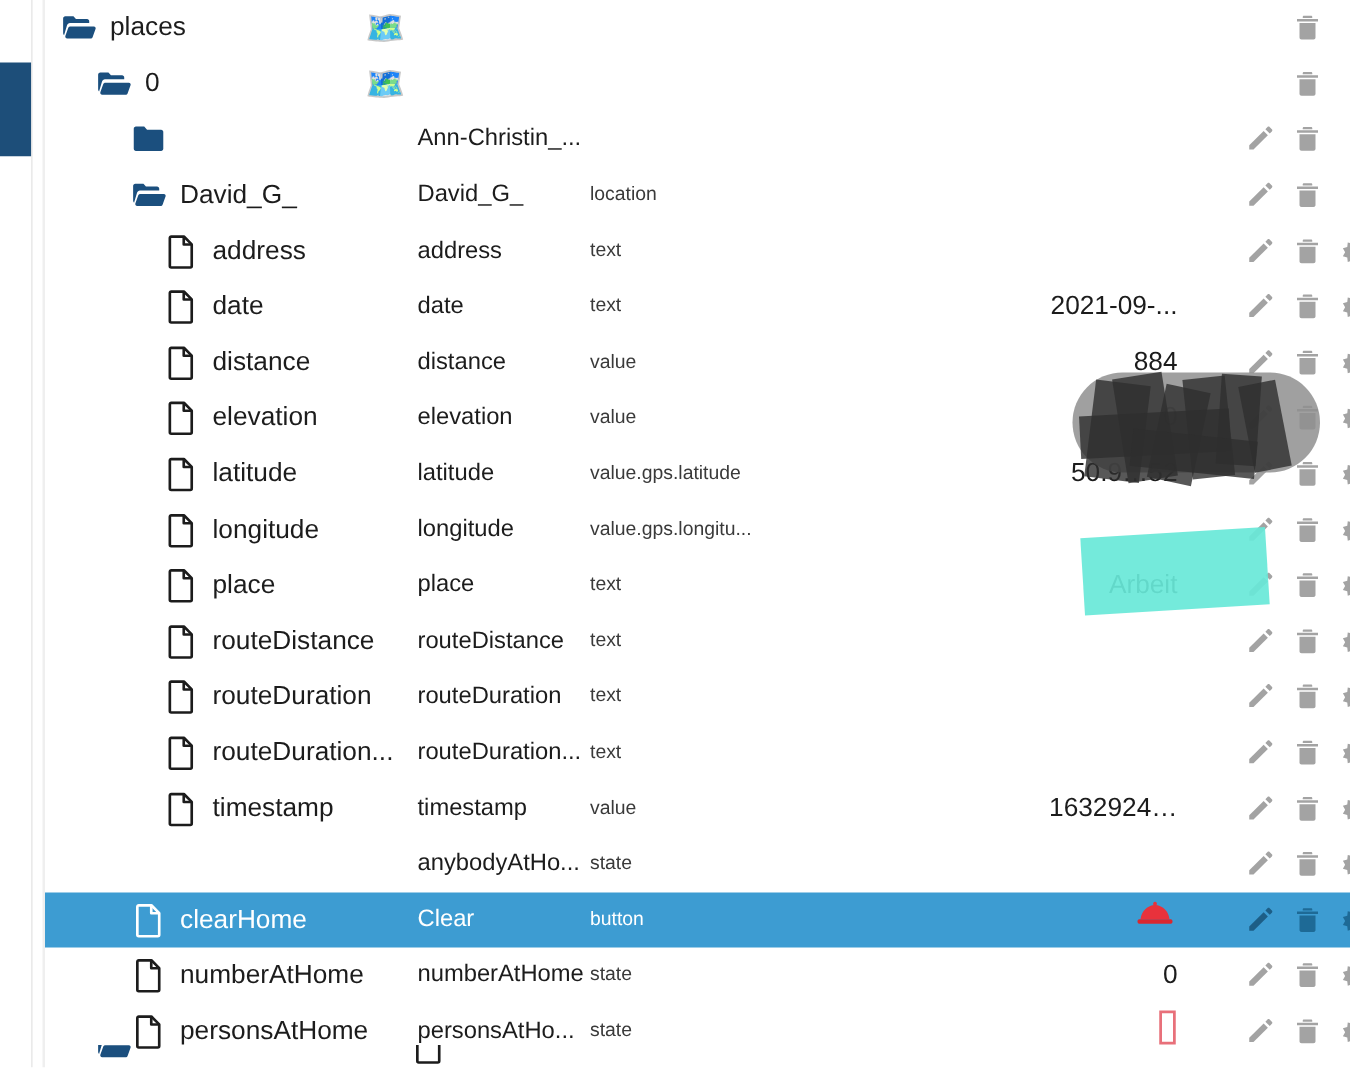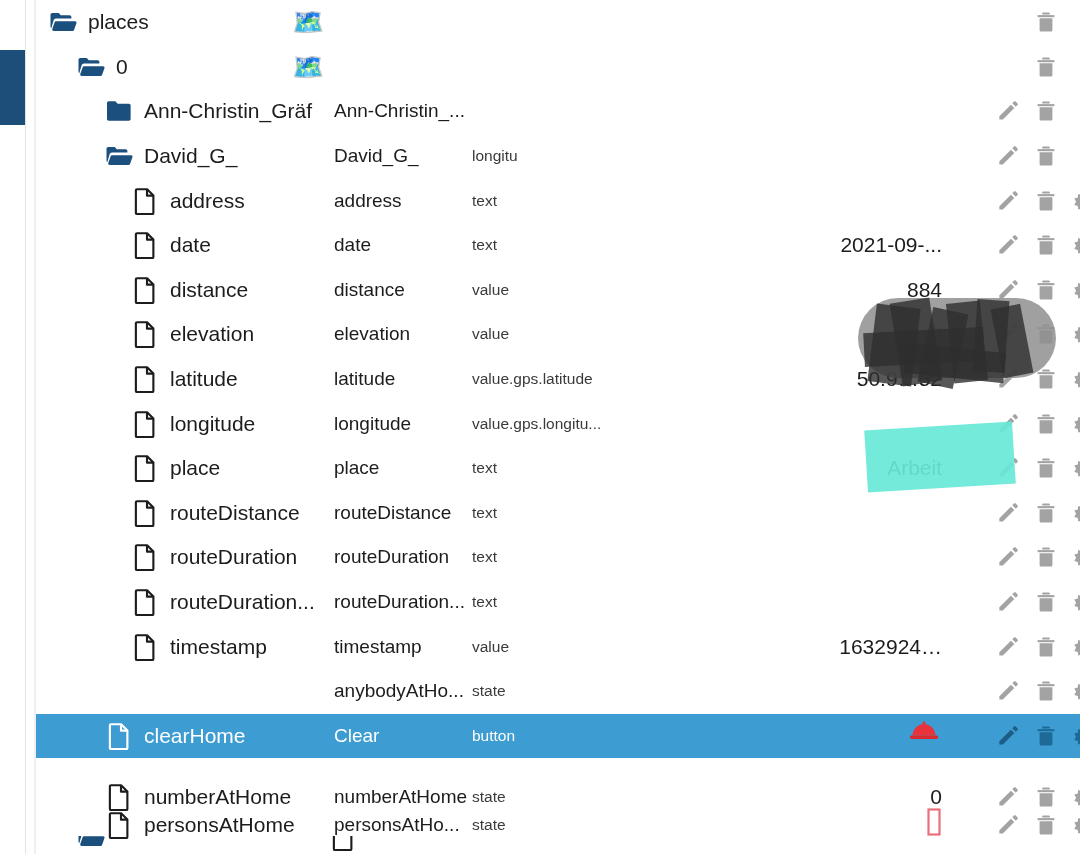--- a/index.html
+++ b/index.html
@@ -233,21 +233,20 @@
           <span class="icon-btn"></span>
         </div>
       </div>
       <div class="row" style="top: 0px;">
         <div class="c-name" style="left: 68px;">
           <span class="glyph">
             <svg width="30" height="30" viewBox="0 0 24 24" aria-hidden="true">
               <path class="folder-fill" d="M2.4 5.6c0-.8.6-1.4 1.4-1.4h5.3l1.8 2h9c.8 0 1.4.6 1.4 1.4v10.8c0 .8-.6 1.4-1.4 1.4H3.8c-.8 0-1.4-.6-1.4-1.4z"></path>
             </svg>
           </span>
-          <span>Ann-Christin_Gräf</span>
         </div>
         <div class="c-id">Ann-Christin_...</div>
         <div class="c-value"></div>
         <div class="c-actions" style="left: 960px;">
           <span class="icon-btn">
             <svg width="24" height="24" viewBox="0 0 24 24" aria-hidden="true">
               <path class="act-gray act-pencil" d="M3.4 17.2 14.9 5.7l3.4 3.4L6.8 20.6H3.4z"></path>
               <path class="act-gray act-pencil" d="M16.3 4.3 18 2.6c.5-.5 1.2-.5 1.7 0l1.8 1.8c.5.5.5 1.2 0 1.7l-1.7 1.7z"></path>
             </svg>
           </span>
@@ -265,21 +264,21 @@
         <div class="c-name" style="left: 68px;">
           <span class="glyph">
             <svg width="30" height="30" viewBox="0 0 24 24" aria-hidden="true">
               <path class="folder-fill" d="M2 6.2c0-.8.6-1.4 1.4-1.4h5.2l1.6 1.8h7.1c.8 0 1.4.6 1.4 1.4v1.1H6.4c-.9 0-1.7.6-1.9 1.5L2.6 16.9C2.2 16.6 2 16.2 2 15.7z"></path>
               <path class="folder-fill" d="M6.6 11.3h15.1c.8 0 1.3.8 1.1 1.5l-1.9 5.3c-.2.6-.8 1-1.4 1H4.6c-.8 0-1.4-.8-1.2-1.6l1.9-5.3c.2-.5.7-.9 1.3-.9z"></path>
             </svg>
           </span>
           <span>David_G_</span>
         </div>
         <div class="c-id">David_G_</div>
-        <div class="c-type">longitu</div>
+        <div class="c-type">location</div>
         <div class="c-value"></div>
         <div class="c-actions" style="left: 960px;">
           <span class="icon-btn">
             <svg width="24" height="24" viewBox="0 0 24 24" aria-hidden="true">
               <path class="act-gray act-pencil" d="M3.4 17.2 14.9 5.7l3.4 3.4L6.8 20.6H3.4z"></path>
               <path class="act-gray act-pencil" d="M16.3 4.3 18 2.6c.5-.5 1.2-.5 1.7 0l1.8 1.8c.5.5.5 1.2 0 1.7l-1.7 1.7z"></path>
             </svg>
           </span>
           <span class="icon-btn">
             <svg width="24" height="24" viewBox="0 0 24 24" aria-hidden="true">
@@ -734,21 +733,21 @@
             </svg>
           </span>
           <span class="icon-btn">
             <svg width="24" height="24" viewBox="0 0 24 24" aria-hidden="true">
               <path class="act-gray" d="M12 1.6l2.3 2.9 3.5-1 .4 3.6 3.5 1-1.8 3.2 1.8 3.2-3.5 1-.4 3.6-3.5-1L12 22.4l-2.3-2.9-3.5 1-.4-3.6-3.5-1 1.8-3.2L2.3 9.5l3.5-1 .4-3.6 3.5 1z"></path>
               <circle cx="12" cy="12" r="3.6" fill="#ffffff"></circle>
             </svg>
           </span>
         </div>
       </div>
-      <div class="row" style="top: 17px;">
+      <div class="row" style="top: 0px;">
         <div class="c-name" style="left: 68px;">
           <span class="glyph">
             <svg width="30" height="30" viewBox="0 0 24 24" fill="none" aria-hidden="true">
               <path class="file-stroke" d="M5.6 2.6h8.1l5 5v13.9c0 .5-.4.9-.9.9H5.6c-.5 0-.9-.4-.9-.9V3.5c0-.5.4-.9.9-.9z" stroke-width="1.7" stroke-linejoin="round"></path>
               <path class="file-stroke" d="M13.6 2.8v4.9h5" stroke-width="1.7" stroke-linejoin="round"></path>
             </svg>
           </span>
           <span>numberAtHome</span>
         </div>
         <div class="c-id">numberAtHome</div>

